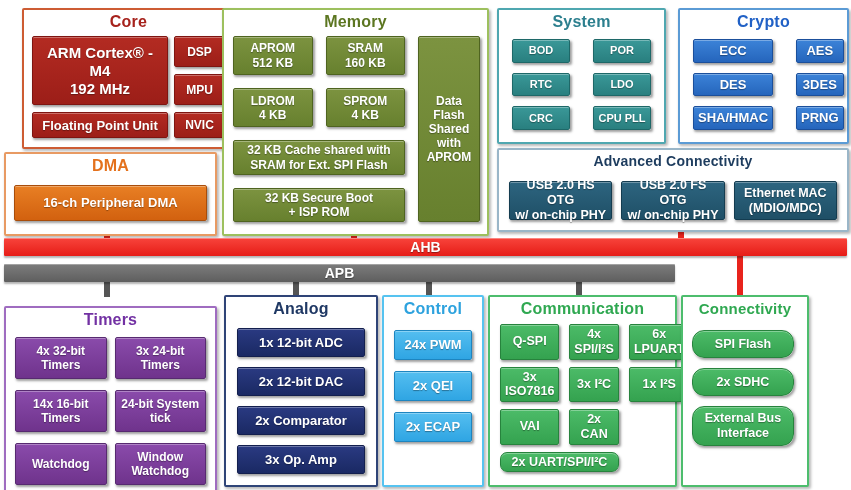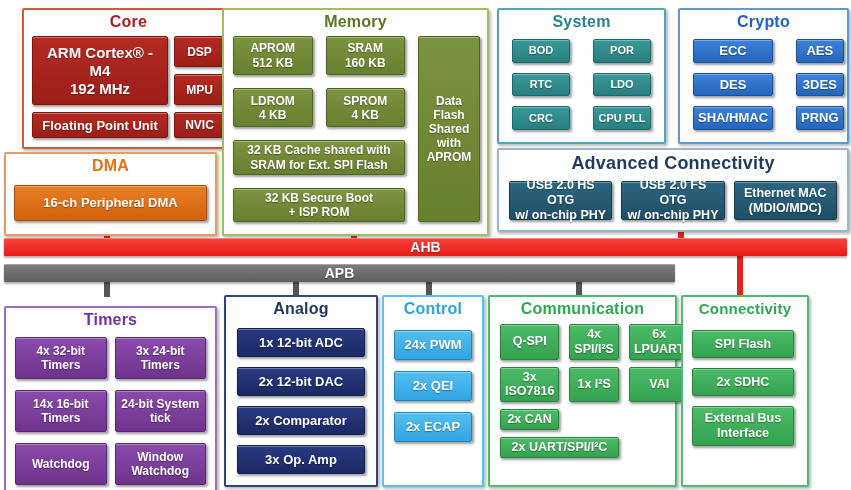--- a/index.html
+++ b/index.html
@@ -27,21 +27,21 @@
   .c-system {border:2px solid #4fa7b0;}
   .c-crypto {border:2px solid #5b9bd5;}
   .c-adv    {border:2px solid #9ab6c8;}
   .c-timers {border:2px solid #9f6cc0;}
   .c-analog {border:2px solid #2f4477;}
   .c-control{border:2px solid #56c3f0;}
   .c-green  {border:2px solid #4dbd6d;}
 
   .t-core   {color:#a6221c;} .t-dma    {color:#e4711c;}
   .t-memory {color:#5c7621;} .t-system {color:#2c7f8e;}
-  .t-crypto {color:#2161c6;} .t-adv    {color:#1d3c5e;font-size:18px;}
+  .t-crypto {color:#2161c6;} .t-adv    {color:#1d3c5e;font-size:14px;}
   .t-timers {color:#7231a3;} .t-analog {color:#1f3864;}
   .t-control{color:#2da2de;} .t-green  {color:#2fa851;}
 
   .b-core   {background:linear-gradient(#b32b22,#9c1e18);border:1px solid #7e1511;}
   .b-dma    {background:linear-gradient(#e87f24,#d2610f);border:1px solid #a84d0b;}
   .b-memory {background:linear-gradient(#7c9340,#67802e);border:1px solid #4f6420;}
   .b-system {background:linear-gradient(#3a9898,#297f7f);border:1px solid #1e6868;font-size:11px;}
   .b-crypto {background:linear-gradient(#3c83d8,#2565bc);border:1px solid #1b4f9b;font-size:13px;}
   .b-adv    {background:linear-gradient(#2d6580,#1f4f66);border:1px solid #143c50;font-size:12.5px;}
   .b-timers {background:linear-gradient(#8a4bab,#6f338c);border:1px solid #572a70;}
@@ -76,25 +76,25 @@
   .analog-col{position:absolute;left:11px;right:11px;top:31px;bottom:11px;
               display:flex;flex-direction:column;gap:10px;}
   .analog-col .block{flex:1;}
 
   .control-col{position:absolute;left:10px;right:10px;top:33px;
                display:flex;flex-direction:column;gap:11px;}
   .control-col .block{height:30px;}
 
   .comm-grid{position:absolute;left:10px;right:10px;top:27px;bottom:8px;display:grid;
              grid-template-columns:1fr 1fr 1fr;grid-template-rows:repeat(5,1fr);gap:7px 10px;}
-  .usci-block{grid-column:1/3;}
+  .usci-block{grid-column:1/3;border-radius:7px;}
 
   .conn-col{position:absolute;left:9px;right:13px;top:33px;
             display:flex;flex-direction:column;gap:10px;}
-  .conn-col .block{height:28px;}
+  .conn-col .block{height:28px;border-radius:12px;}
   .conn-col .ebi-block{height:40px;}
 
   
   .bus{position:absolute;display:flex;align-items:center;justify-content:center;
        color:#fff;font-weight:700;font-size:14px;z-index:2;border-radius:1px;
        text-shadow:0 1px 1px rgba(0,0,0,.4);}
   .bus-ahb{left:4px;top:238px;width:843px;height:18px;
            background:linear-gradient(#f8443c,#e61c16);
            box-shadow:inset 0 1px 0 rgba(255,255,255,.35),0 2px 2px rgba(0,0,0,.3);}
   .bus-apb{left:4px;top:264px;width:671px;height:18px;
@@ -235,20 +235,21 @@
     </div>
   </div>
 
   <div class="panel c-green" style="left:488px;top:295px;width:185px;height:188px">
     <div class="title t-green">Communication</div>
     <div class="comm-grid">
       <div class="block b-green">Q-SPI</div>
       <div class="block b-green">4x SPI/I²S</div>
       <div class="block b-green">6x LPUART</div>
       <div class="block b-green">3x ISO7816</div>
+      <div class="block b-green">3x I²C</div>
       <div class="block b-green">1x I²S</div>
       <div class="block b-green">VAI</div>
       <div class="block b-green">2x CAN</div>
       <div class="block b-green usci-block">2x UART/SPI/I²C</div>
     </div>
   </div>
 
   <div class="panel c-green" style="left:681px;top:295px;width:124px;height:188px">
     <div class="title t-green" style="font-size:15px">Connectivity</div>
     <div class="conn-col">

